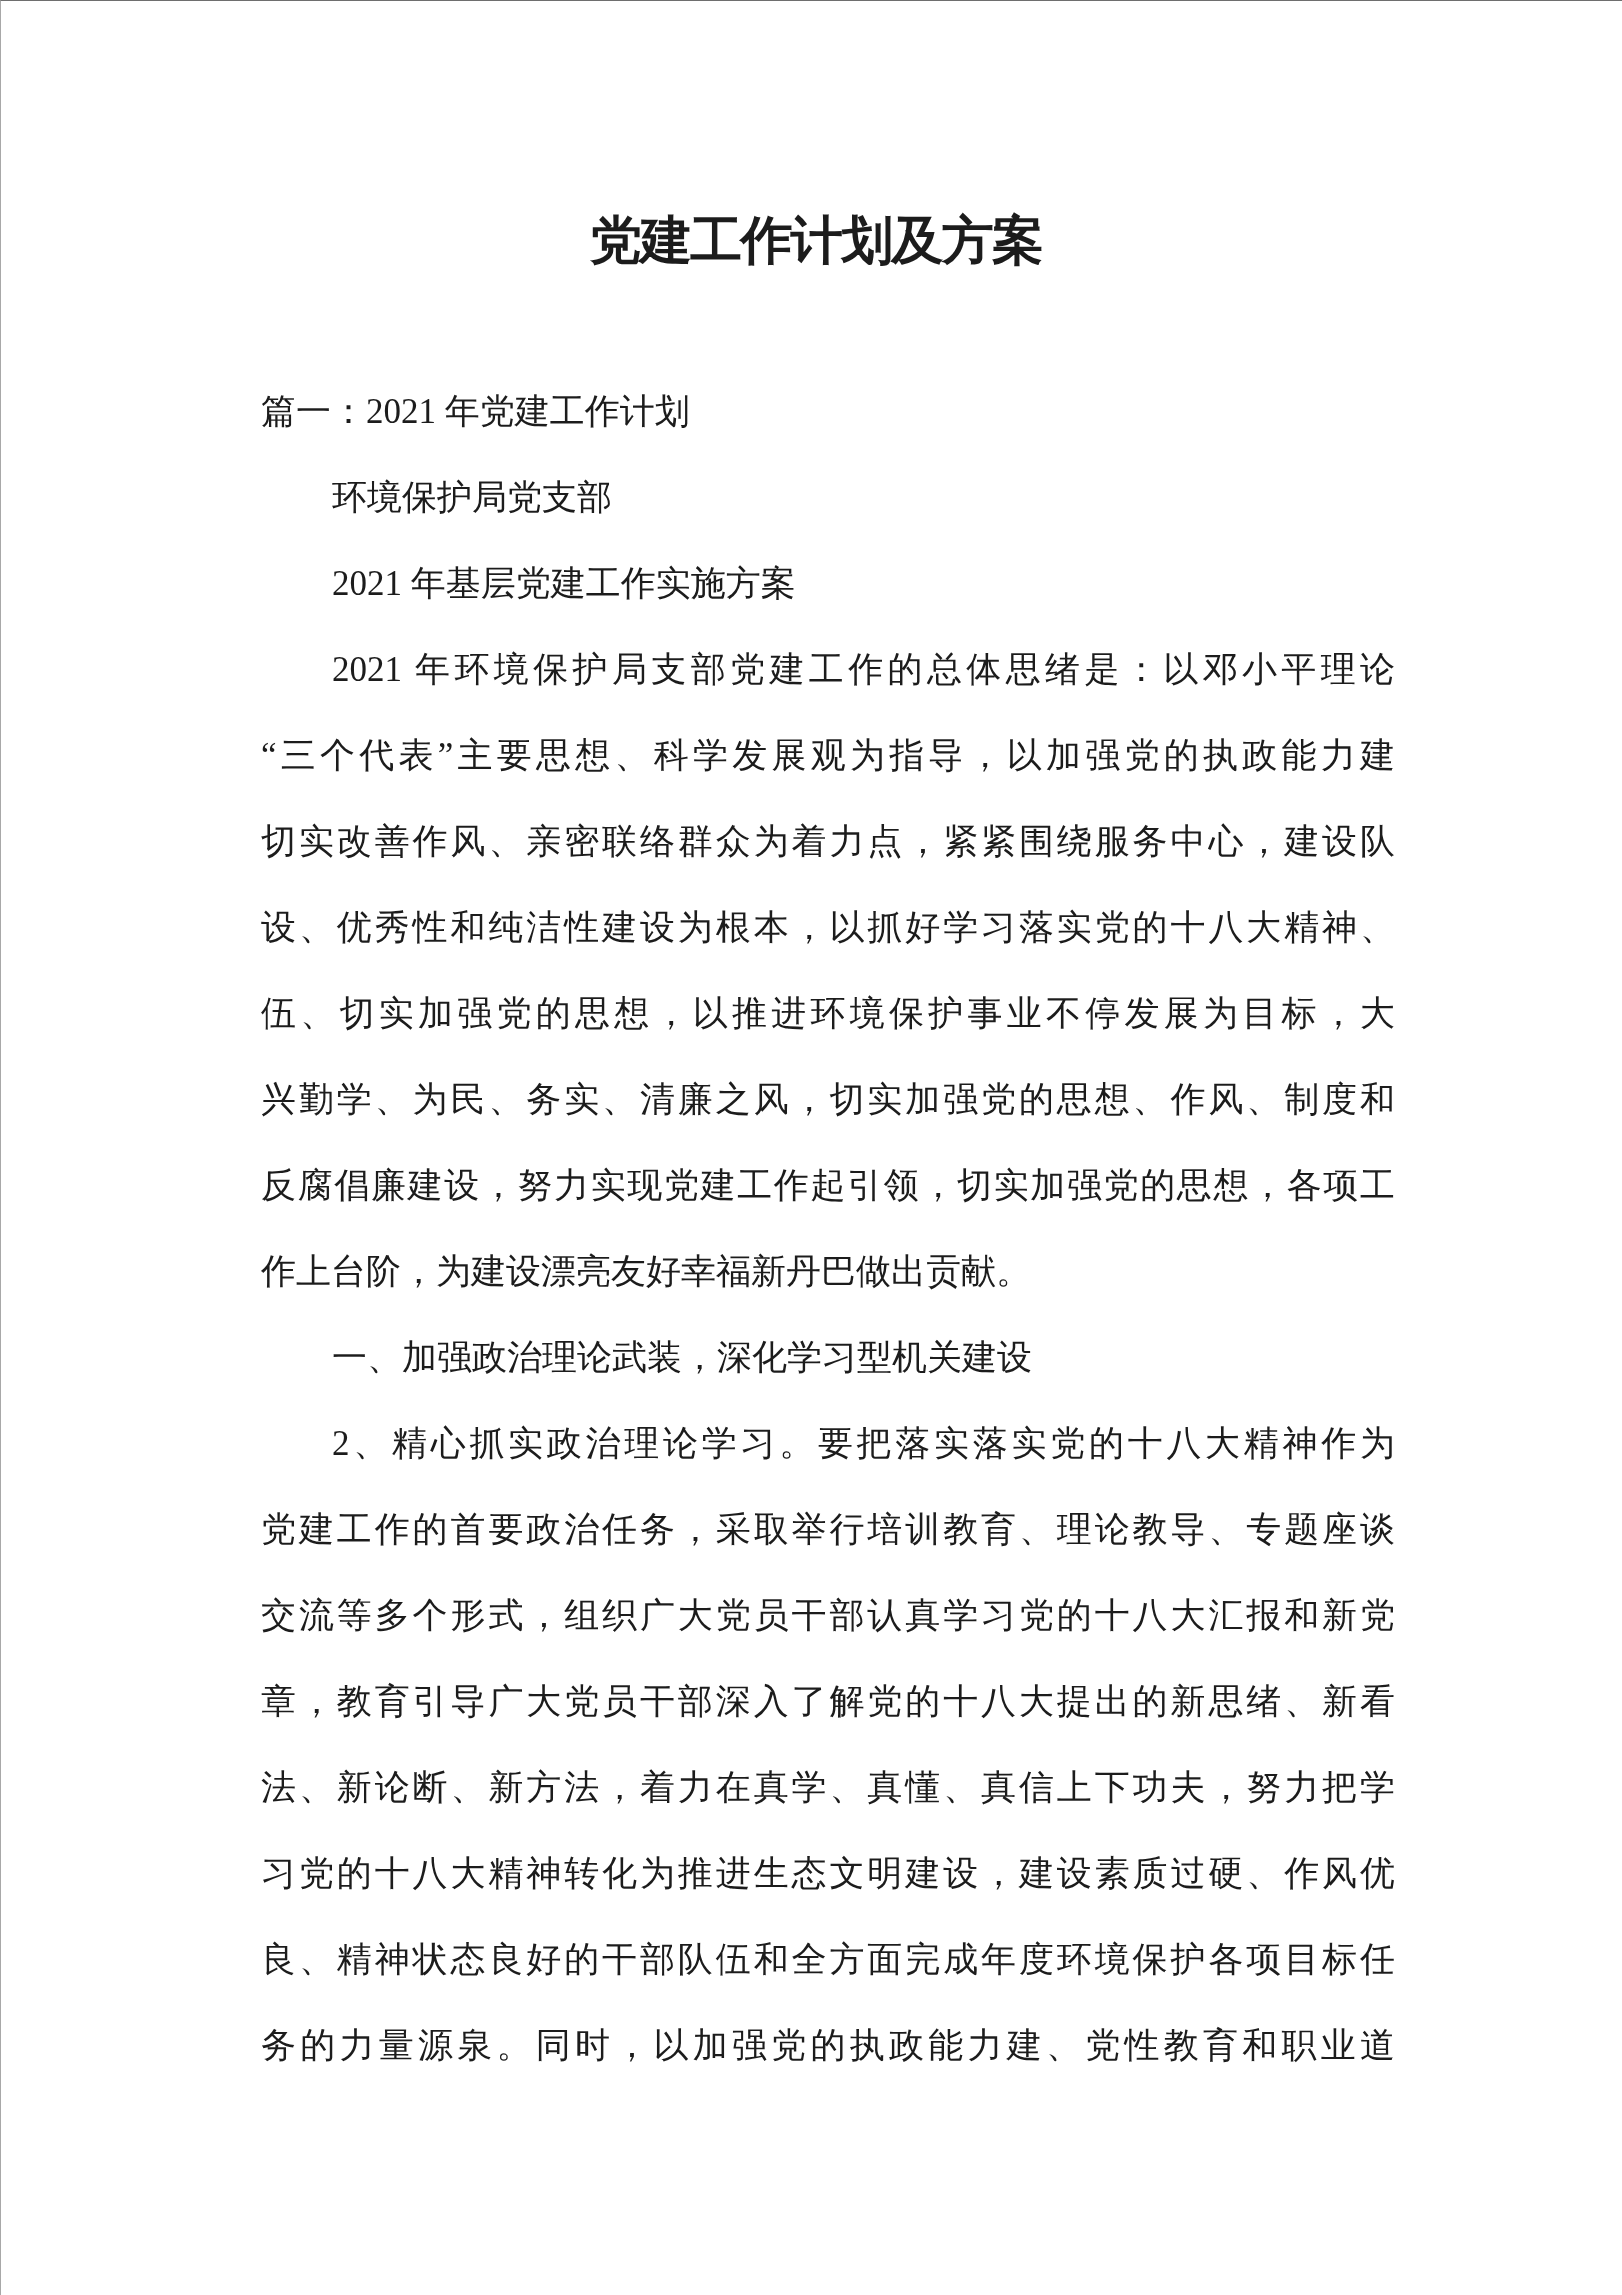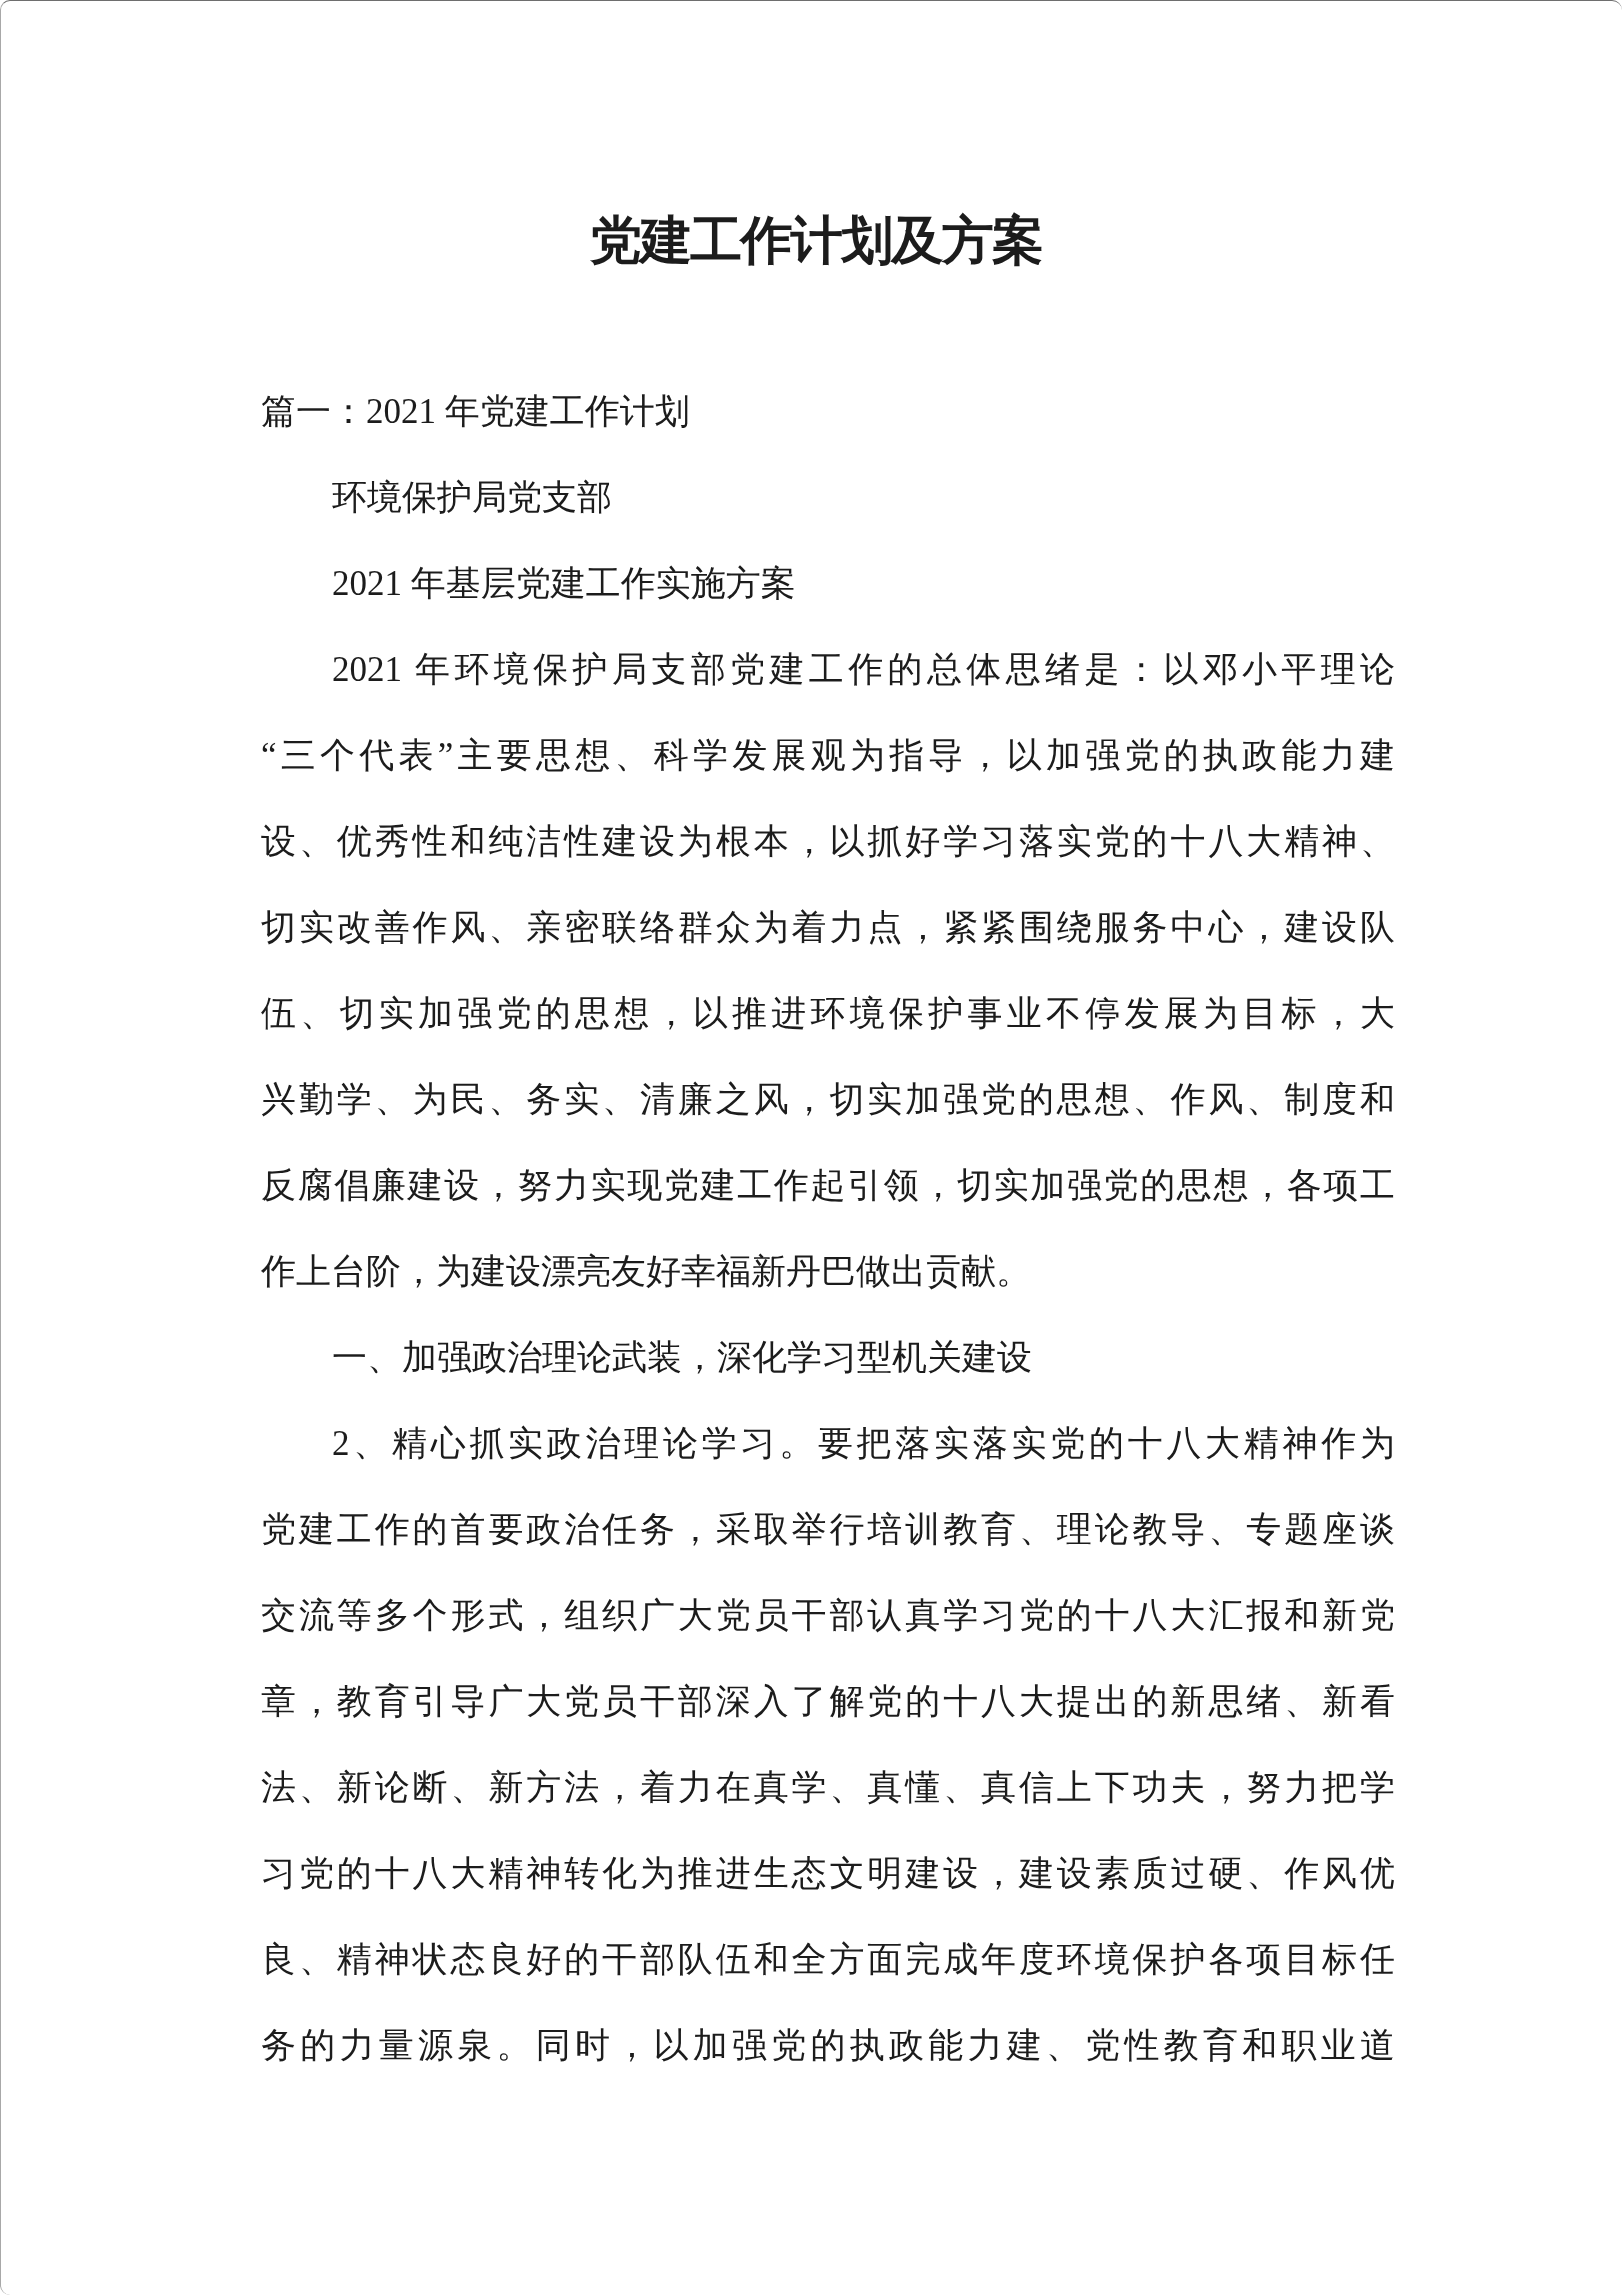--- a/index.html
+++ b/index.html
@@ -15,21 +15,20 @@
     font-family: "Liberation Serif", "DejaVu Serif", serif;
   }
   .page {
     position: absolute;
     left: 0; top: 0;
     width: 1621px;
     height: 2294px;
     background: #ffffff;
     border-top: 1.7px solid #6e6e6e;
     border-left: 0.8px solid #a8a8a8;
-    border-radius: 10px;
   }
   .doc-title {
     position: absolute;
     left: 248px;
     top: 210px;
     width: 1134px;
     font-size: 52px;
     line-height: 59px;
     font-weight: bold;
     letter-spacing: -1.7px;
@@ -66,22 +65,22 @@
 <div class="page">
 
   <div class="doc-title">党建工作计划及方案</div>
 
   <div class="doc-body">
     <div class="line">篇一：2021 年党建工作计划</div>
     <div class="line indent">环境保护局党支部</div>
     <div class="line indent">2021 年基层党建工作实施方案</div>
     <div class="line full indent">2021 年环境保护局支部党建工作的总体思绪是：以邓小平理论</div>
     <div class="line full">“三个代表”主要思想、科学发展观为指导，以加强党的执政能力建</div>
+    <div class="line full">切实改善作风、亲密联络群众为着力点，紧紧围绕服务中心，建设队</div>
     <div class="line full">设、优秀性和纯洁性建设为根本，以抓好学习落实党的十八大精神、</div>
-    <div class="line full">切实改善作风、亲密联络群众为着力点，紧紧围绕服务中心，建设队</div>
     <div class="line full">伍、切实加强党的思想，以推进环境保护事业不停发展为目标，大</div>
     <div class="line full">兴勤学、为民、务实、清廉之风，切实加强党的思想、作风、制度和</div>
     <div class="line full">反腐倡廉建设，努力实现党建工作起引领，切实加强党的思想，各项工</div>
     <div class="line">作上台阶，为建设漂亮友好幸福新丹巴做出贡献。</div>
     <div class="line indent">一、加强政治理论武装，深化学习型机关建设</div>
     <div class="line full indent">2、精心抓实政治理论学习。要把落实落实党的十八大精神作为</div>
     <div class="line full">党建工作的首要政治任务，采取举行培训教育、理论教导、专题座谈</div>
     <div class="line full">交流等多个形式，组织广大党员干部认真学习党的十八大汇报和新党</div>
     <div class="line full">章，教育引导广大党员干部深入了解党的十八大提出的新思绪、新看</div>
     <div class="line full">法、新论断、新方法，着力在真学、真懂、真信上下功夫，努力把学</div>

